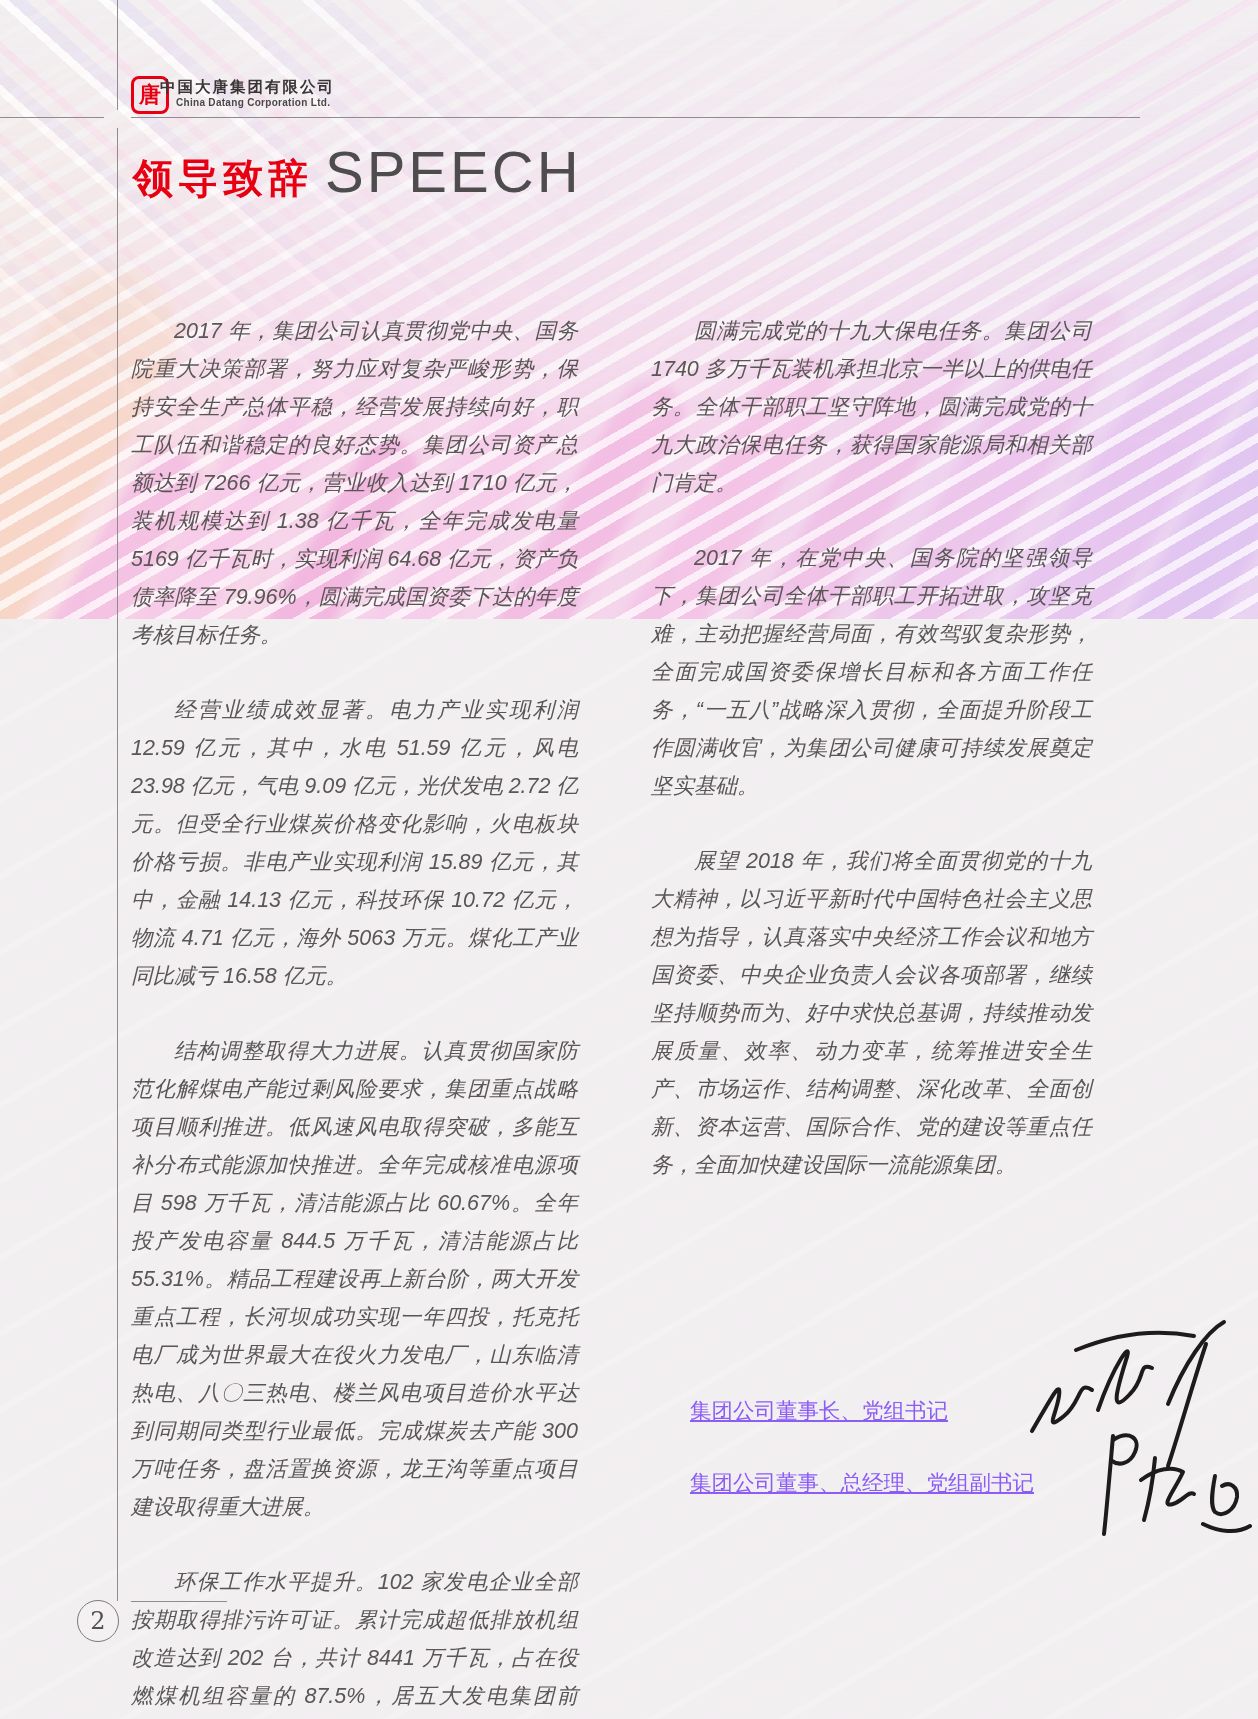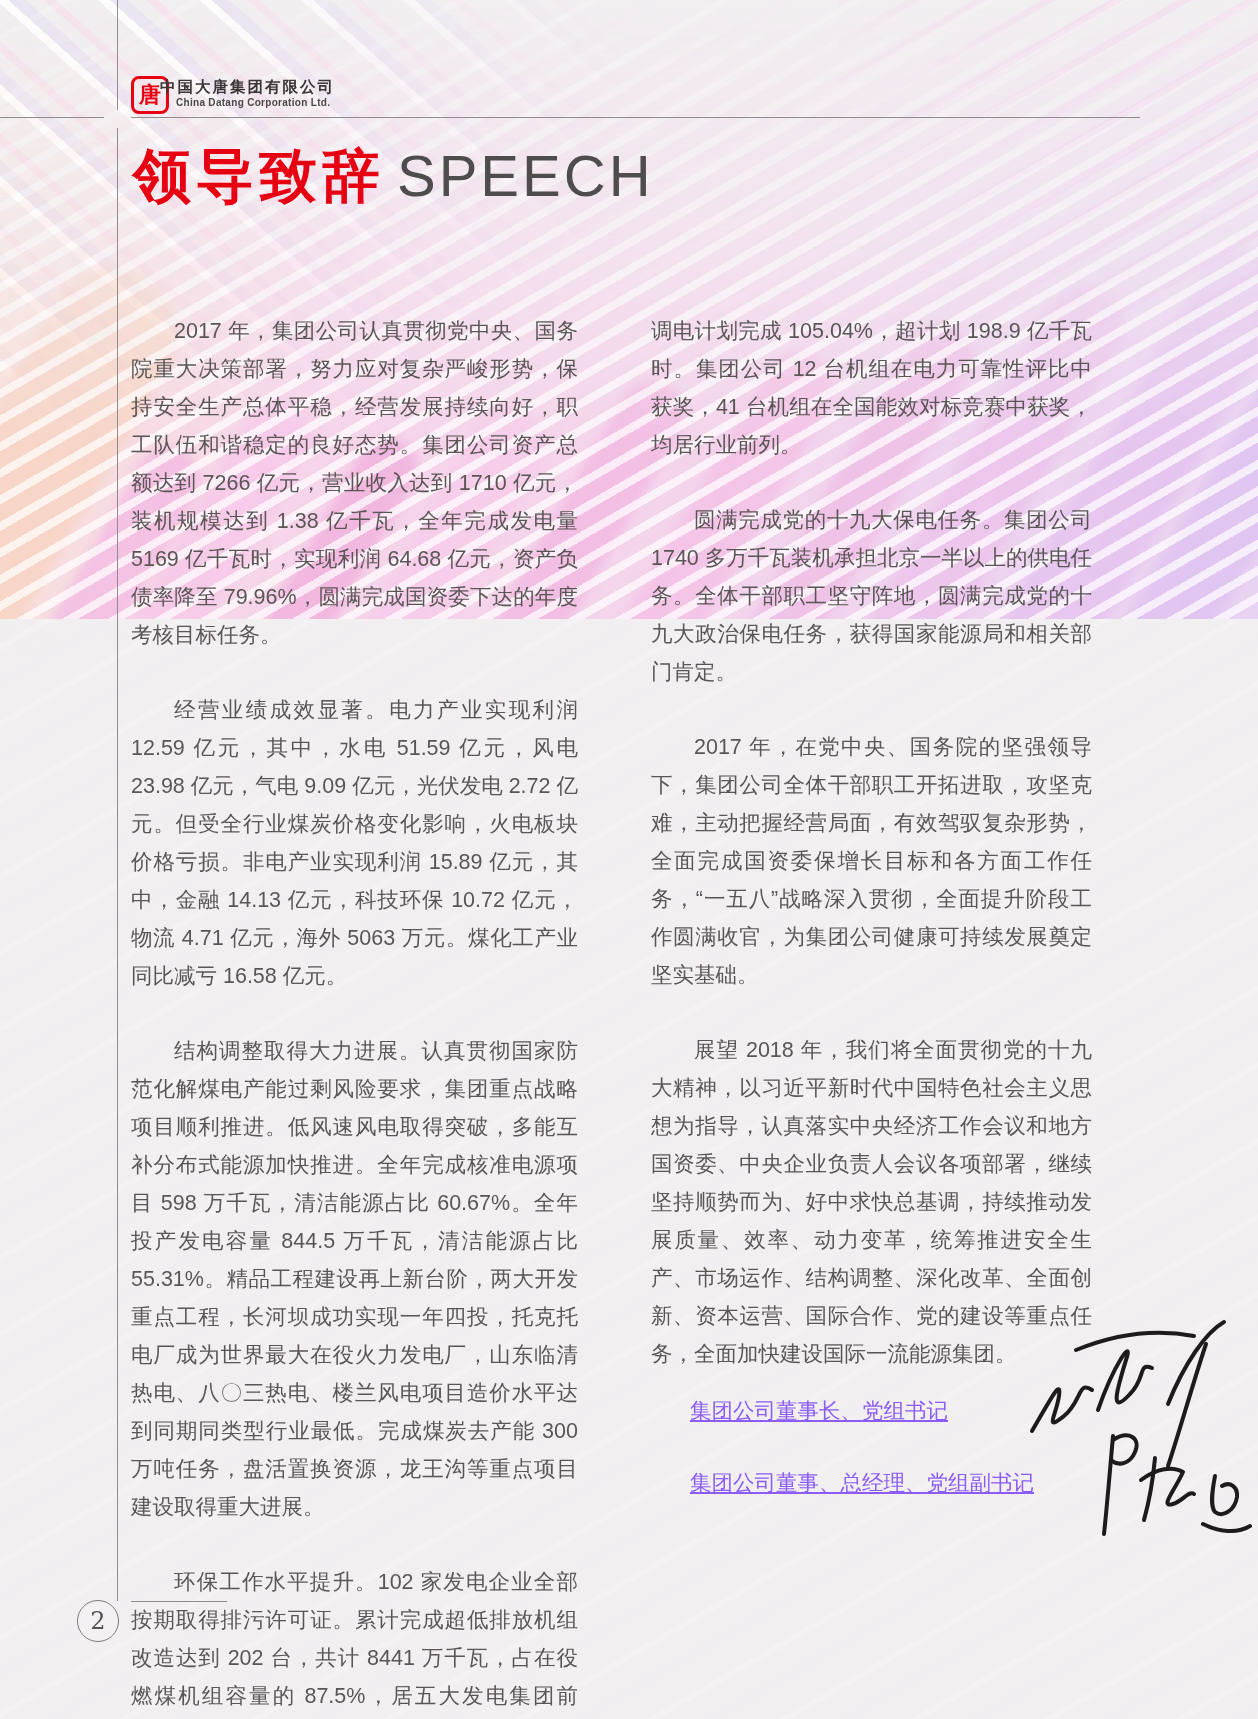--- a/index.html
+++ b/index.html
@@ -63,28 +63,28 @@
     position:absolute; left:131px; top:76px; width:32px; height:32px;
     border:3px solid var(--accent,#e60012); border-radius:8px;
     display:flex; align-items:center; justify-content:center;
   }
   .logo-box span{color:var(--accent,#e60012); font-weight:bold; font-size:22px; line-height:1;}
   .co-zh{position:absolute; left:160px; top:77px; font-size:15.5px; font-weight:bold;
     color:#3a3637; letter-spacing:2px;}
   .co-en{position:absolute; left:176px; top:97px; font-size:10px; font-weight:bold; color:#4c4848; letter-spacing:.3px;}
   
   .title{position:absolute; left:133px; top:138px; white-space:nowrap;}
-  .title-zh{font-size:58px; font-weight:bold; color:var(--accent,#e60012); letter-spacing:5px;}
+  .title-zh{font-size:40px; font-weight:bold; color:var(--accent,#e60012); letter-spacing:5px;}
   .title-en{font-size:58px; color:#4e4c4d; letter-spacing:3px; margin-left:12px; font-weight:400;}
   
   .col{position:absolute; top:312px;}
   .col-left{left:131px; width:447px;}
   .col-right{left:651px; width:441px;}
   p.par{font-size:21.5px; line-height:38px; color:#5a5656; text-align:justify;
-    margin:0 0 37px 0;}
+    margin:0 0 37px 0;font-style:italic;}
   p.par.indent{text-indent:2em;}
   
   .sig-label{position:absolute; font-size:21.5px; color:#8b5cf6; white-space:nowrap;text-decoration:underline;}
   .sig-label-1{left:690px; top:1396px;}
   .sig-label-2{left:690px; top:1468px;}
   .sig-svg{position:absolute;}
   .sig-svg-1{left:1018px; top:1306px;}
   .sig-svg-2{left:1093px; top:1418px;}
   .sig-svg path{fill:none; stroke:#1d1b1b; stroke-width:4; stroke-linecap:round; stroke-linejoin:round;}
   
@@ -141,21 +141,20 @@
 
     <div class="col col-left">
       <p class="par indent">2017 年，集团公司认真贯彻党中央、国务院重大决策部署，努力应对复杂严峻形势，保持安全生产总体平稳，经营发展持续向好，职工队伍和谐稳定的良好态势。集团公司资产总额达到 7266 亿元，营业收入达到 1710 亿元，装机规模达到 1.38 亿千瓦，全年完成发电量 5169 亿千瓦时，实现利润 64.68 亿元，资产负债率降至 79.96%，圆满完成国资委下达的年度考核目标任务。</p>
       <p class="par indent">经营业绩成效显著。电力产业实现利润 12.59 亿元，其中，水电 51.59 亿元，风电 23.98 亿元，气电 9.09 亿元，光伏发电 2.72 亿元。但受全行业煤炭价格变化影响，火电板块价格亏损。非电产业实现利润 15.89 亿元，其中，金融 14.13 亿元，科技环保 10.72 亿元，物流 4.71 亿元，海外 5063 万元。煤化工产业同比减亏 16.58 亿元。</p>
       <p class="par indent">结构调整取得大力进展。认真贯彻国家防范化解煤电产能过剩风险要求，集团重点战略项目顺利推进。低风速风电取得突破，多能互补分布式能源加快推进。全年完成核准电源项目 598 万千瓦，清洁能源占比 60.67%。全年投产发电容量 844.5 万千瓦，清洁能源占比 55.31%。精品工程建设再上新台阶，两大开发重点工程，长河坝成功实现一年四投，托克托电厂成为世界最大在役火力发电厂，山东临清热电、八〇三热电、楼兰风电项目造价水平达到同期同类型行业最低。完成煤炭去产能 300 万吨任务，盘活置换资源，龙王沟等重点项目建设取得重大进展。</p>
       <p class="par indent">环保工作水平提升。102 家发电企业全部按期取得排污许可证。累计完成超低排放机组改造达到 202 台，共计 8441 万千瓦，占在役燃煤机组容量的 87.5%，居五大发电集团前列。健全重污染天气应急管理，强化污染物排放控制，单位发电量二氧化硫、氮氧化物、烟尘、废水排放均同比继续下降，环保运行水平持续提升。</p>
 
     </div>
 
     <div class="col col-right">
-      <p class="par">调电计划完成 105.04%，超计划 198.9 亿千瓦时。集团公司 12 台机组在电力可靠性评比中获奖，41 台机组在全国能效对标竞赛中获奖，均居行业前列。</p>
       <p class="par indent">圆满完成党的十九大保电任务。集团公司 1740 多万千瓦装机承担北京一半以上的供电任务。全体干部职工坚守阵地，圆满完成党的十九大政治保电任务，获得国家能源局和相关部门肯定。</p>
       <p class="par indent">2017 年，在党中央、国务院的坚强领导下，集团公司全体干部职工开拓进取，攻坚克难，主动把握经营局面，有效驾驭复杂形势，全面完成国资委保增长目标和各方面工作任务，“一五八”战略深入贯彻，全面提升阶段工作圆满收官，为集团公司健康可持续发展奠定坚实基础。</p>
       <p class="par indent">展望 2018 年，我们将全面贯彻党的十九大精神，以习近平新时代中国特色社会主义思想为指导，认真落实中央经济工作会议和地方国资委、中央企业负责人会议各项部署，继续坚持顺势而为、好中求快总基调，持续推动发展质量、效率、动力变革，统筹推进安全生产、市场运作、结构调整、深化改革、全面创新、资本运营、国际合作、党的建设等重点任务，全面加快建设国际一流能源集团。</p>
     </div>
 
     <div class="sig-label sig-label-1">集团公司董事长、党组书记</div>
     <div class="sig-label sig-label-2">集团公司董事、总经理、党组副书记</div>
 
     <svg class="sig-svg sig-svg-1" width="225" height="175" viewBox="0 0 225 175">
       <path d="M14 125 C30 98 44 70 41 90 C38 110 26 126 46 110 C64 95 60 74 74 84"></path>

